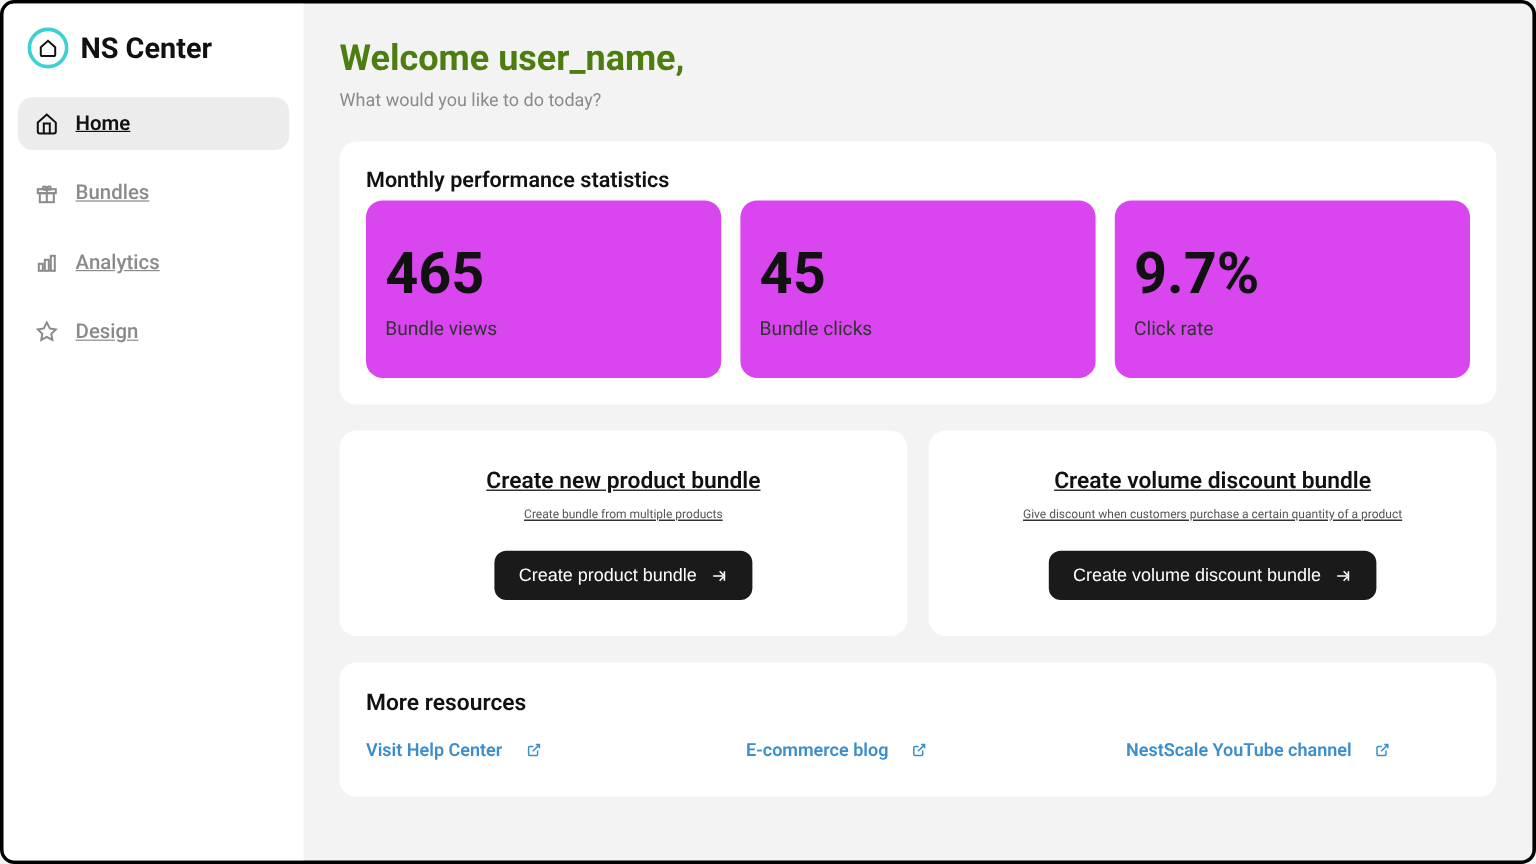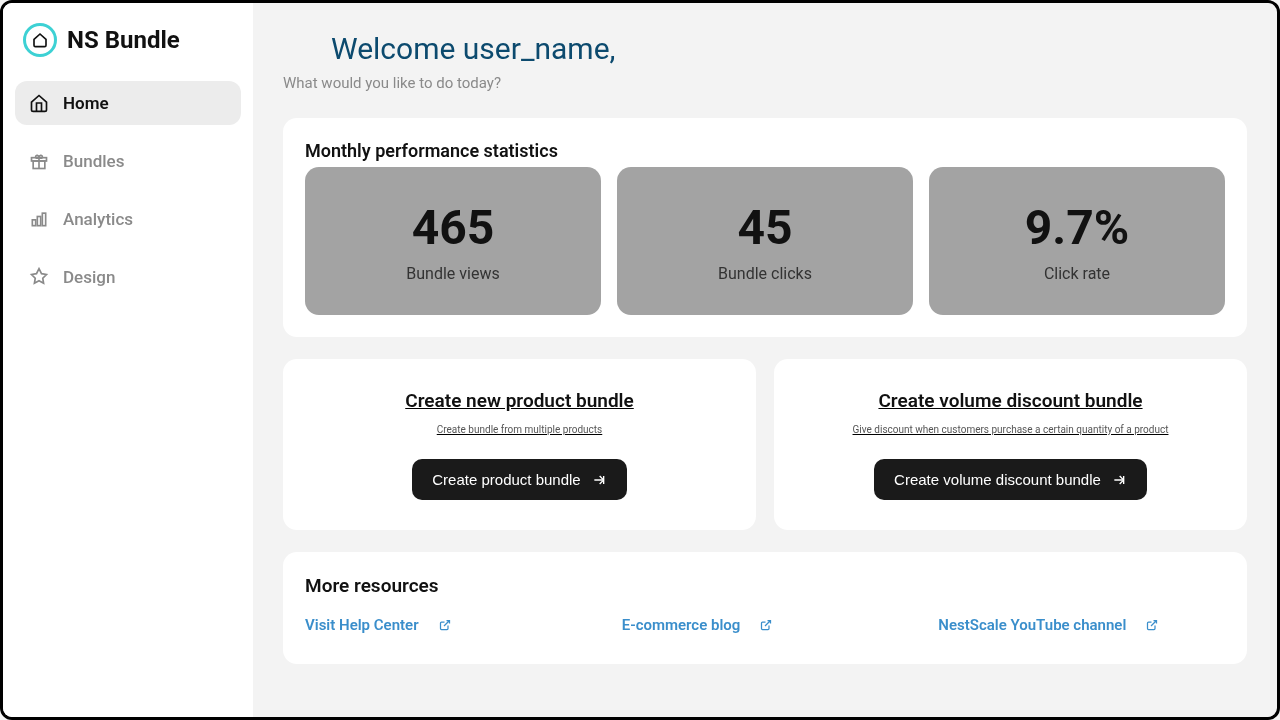--- a/index.html
+++ b/index.html
@@ -2,32 +2,32 @@
 <html><head>
   <meta charset="utf-8">
   <style>
     * { margin: 0; padding: 0; box-sizing: border-box; }
     body { font-family: -apple-system, BlinkMacSystemFont, 'Segoe UI', Roboto, sans-serif; background: #f3f3f3; width: 1280px; height: 720px; overflow: hidden; border: 3px solid #000; border-radius: 12px; }
     .app { display: flex; height: 100%; }
     .sidebar { width: 250px; background: #fff; padding: 20px 12px; }
     .logo-row { display: flex; align-items: center; gap: 10px; padding: 0 8px 24px 8px; }
     .logo-circle { width: 34px; height: 34px; border-radius: 50%; border: 3px solid #3dd1d4; display: flex; align-items: center; justify-content: center; background: #fff; }
     .logo-title { font-size: 24px; font-weight: 700; color: #111; }
-    .nav-item { display: flex; align-items: center; gap: 14px; padding: 12px 14px; border-radius: 12px; margin-bottom: 14px; cursor: pointer; color: #8a8a8a; font-size: 17px; font-weight: 500; }
+    .nav-item { display: flex; align-items: center; gap: 14px; padding: 12px 14px; border-radius: 12px; margin-bottom: 14px; cursor: pointer; color: #8a8a8a; font-size: 17px; font-weight: 500; text-decoration: underline; }
     .nav-item.active { background: #ececec; color: #111; font-weight: 600; }
     .nav-item.active svg { stroke: #111; }
     .nav-item svg { stroke: #8a8a8a; }
     .main { flex: 1; padding: 28px 30px; overflow-y: auto; }
-    .welcome-title { font-size: 30px; font-weight: 400; color: #0c4a6e; margin-bottom: 8px; margin-left: 48px; }
+    .welcome-title { font-size: 30px; font-weight: 700; color: #4d7c0f; margin-bottom: 8px; }
     .welcome-sub { font-size: 15px; color: #8a8a8a; margin-bottom: 26px; }
     .card { background: #fff; border-radius: 14px; padding: 22px 22px; margin-bottom: 22px; }
     .card-title { font-size: 18px; font-weight: 600; color: #111; margin-bottom: 6px; }
     .card-sub { font-size: 15px; color: #8a8a8a; margin-bottom: 18px; }
     .stats-row { display: flex; gap: 16px; }
-    .stat-box { flex: 1; background: #a3a3a3; border-radius: 14px; padding: 32px 16px; text-align: center; }
+    .stat-box { flex: 1; background: #d946ef; border-radius: 14px; padding: 32px 16px; }
     .stat-value { font-size: 48px; font-weight: 700; color: #111; margin-bottom: 8px; }
     .stat-label { font-size: 16px; color: #333; }
     .action-row { display: flex; gap: 18px; margin-bottom: 22px; text-decoration: underline; }
     .action-card { flex: 1; background: #fff; border-radius: 14px; padding: 30px 20px; text-align: center; }
     .action-title { font-size: 19px; font-weight: 600; color: #111; margin-bottom: 10px; }
     .action-desc { font-size: 10px; color: #555; margin-bottom: 22px; line-height: 1.5; }
     .btn { display: inline-flex; align-items: center; gap: 10px; background: #1a1a1a; color: #fff; padding: 12px 20px; border-radius: 10px; font-size: 15px; font-weight: 500; cursor: pointer; border: none; }
     .res-title { font-size: 19px; font-weight: 600; color: #111; margin-bottom: 18px; }
     .res-row { display: flex; gap: 30px; }
     .res-col { flex: 1; }
@@ -37,21 +37,21 @@
 <body>
 
 <div class="app">
   <div class="sidebar">
     <div class="logo-row">
       <div class="logo-circle">
         <svg width="16" height="16" viewBox="0 0 24 24" fill="none" stroke="#111" stroke-width="2.5">
             <path d="M3 11l9-8 9 8v9a2 2 0 01-2 2H5a2 2 0 01-2-2z"></path>
           </svg>
       </div>
-      <div class="logo-title">NS Bundle</div>
+      <div class="logo-title">NS Center</div>
     </div>
     <div class="nav-item active">
       <svg width="20" height="20" viewBox="0 0 24 24" fill="none" stroke-width="2">
           <path d="M3 11l9-8 9 8v9a2 2 0 01-2 2H5a2 2 0 01-2-2z"></path>
           <path d="M9 22V12h6v10"></path>
         </svg>
       <span>Home</span>
     </div>
     <div class="nav-item">
       <svg width="20" height="20" viewBox="0 0 24 24" fill="none" stroke-width="2">

